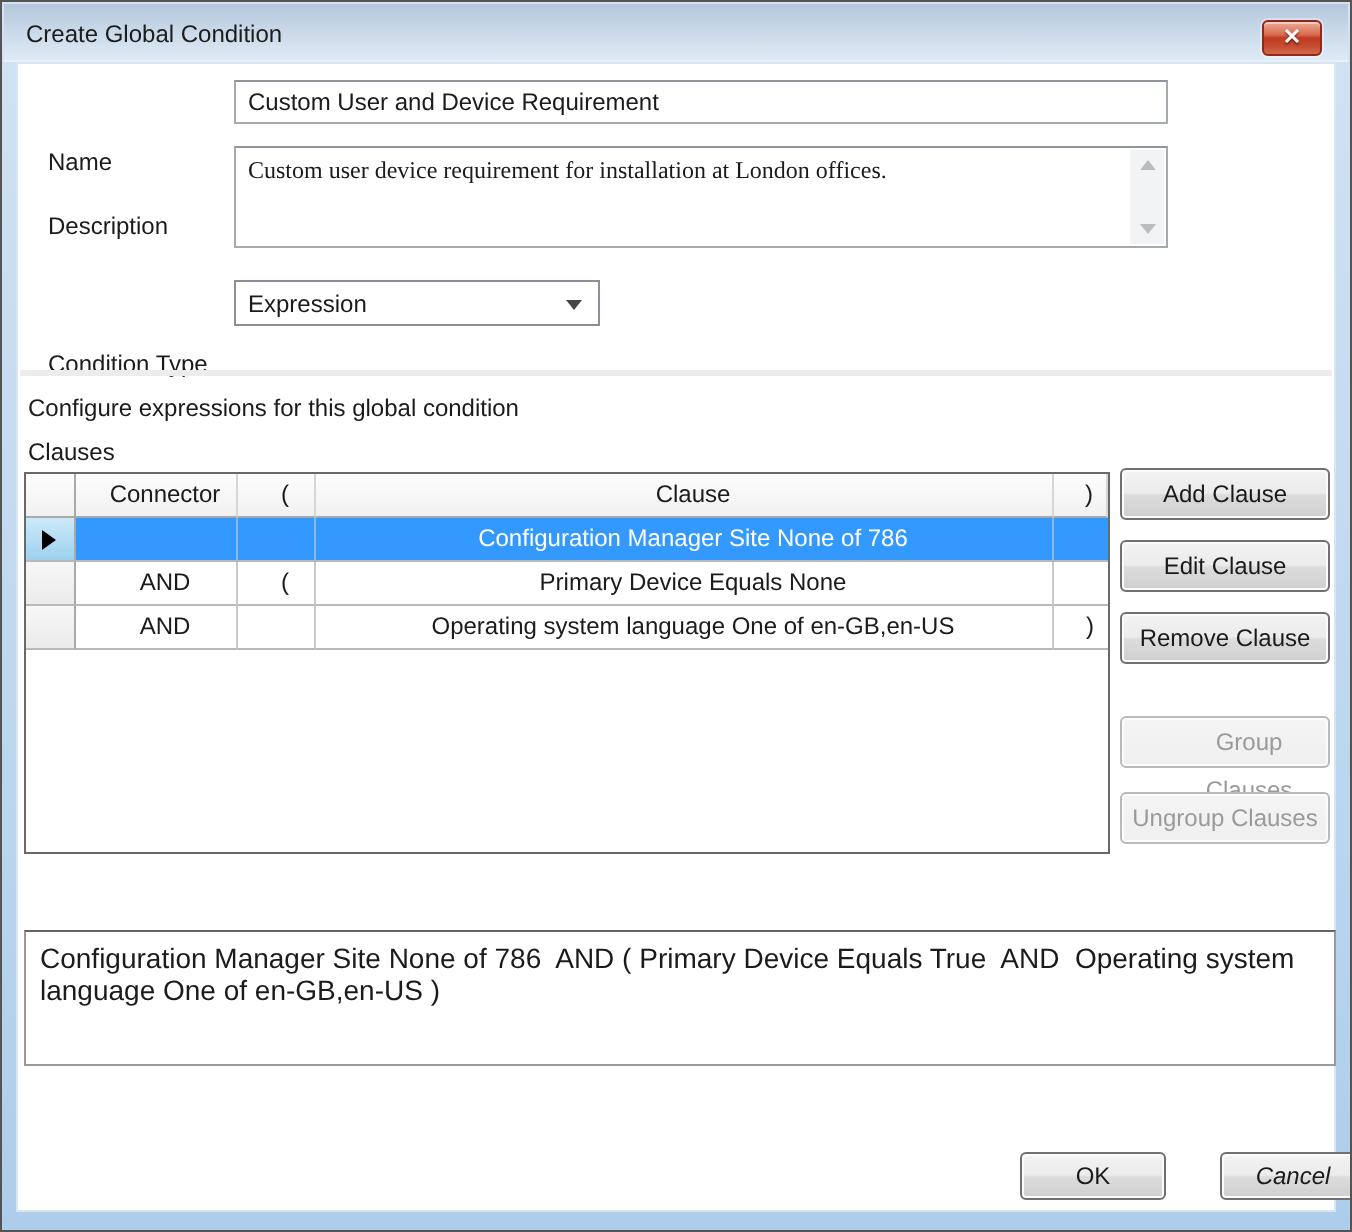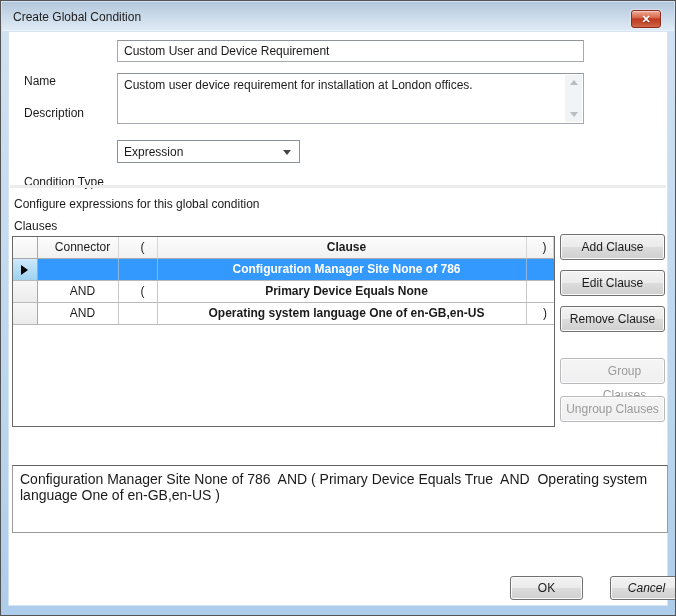--- a/index.html
+++ b/index.html
@@ -67,21 +67,21 @@
   .grid{
     position:absolute; left:10px; top:234px; width:543px; height:191px;
     border:1px solid #696969; background:#fff;
   }
   .g-row{ display:flex; width:100%; height:22px; }
   .g-cell{ height:100%; border-right:1px solid #c9c9c9; border-bottom:1px solid #b9b9b9;
     padding:3px 0 0 9px; overflow:hidden; white-space:nowrap;text-align:center; }
   .c-sel{ width:25px; padding:0; background:linear-gradient(180deg,#f7f7f7,#ebebeb); border-right:1px solid #a9a9a9; position:relative; }
   .c-conn{ width:81px; }
   .c-open{ width:39px; }
-  .c-clause{ flex:1;font-weight:bold; }
+  .c-clause{ flex:1; }
   .c-close{ width:27px; border-right:none; }
   .g-header .g-cell{ background:linear-gradient(180deg,#fdfdfd,#f1f1f1); border-bottom:1px solid #a9a9a9; border-right:1px solid #d6d6d6; color:#1b1b1b; }
   .g-header .c-sel{ border-right:1px solid #a9a9a9; }
   .g-row.selected .g-cell{ background:#3399ff; color:#fff; border-right-color:#8cb8e0; }
   .g-row.selected .c-sel{ background:linear-gradient(180deg,#cde9fa,#9dd1ef); border-right:1px solid #a9a9a9; }
   .row-pointer{ position:absolute; left:8px; top:6px; width:0; height:0;
     border-top:5px solid transparent; border-bottom:5px solid transparent; border-left:7px solid #000; }
 
   .btn{
     position:absolute; width:105px; height:26px;
@@ -120,21 +120,21 @@
       <span>✕</span>
     </div>
   </div>
 
   <div class="client">
 
     <span class="lbl" style="left:15px; top:42px;">Name</span>
     <input class="txt-input" type="text" style="left: 108px; top: 8px;" value="Custom User and Device Requirement">
 
     <span class="lbl" style="left:15px; top:74px;">Description</span>
-    <div class="desc-box" style="left:108px; top:41px;">
+    <div class="desc-box" style="left:108px; top:41px;font-family:Liberation Serif, serif;">
       <span class="desc-text">Custom user device requirement for installation at London offices.</span>
       <div class="v-scroll">
         <div class="sb-arrow up">
             <span class="sb-glyph-up"></span>
           </div>
         <div class="sb-arrow down">
             <span class="sb-glyph-down"></span>
           </div>
       </div>
     </div>

